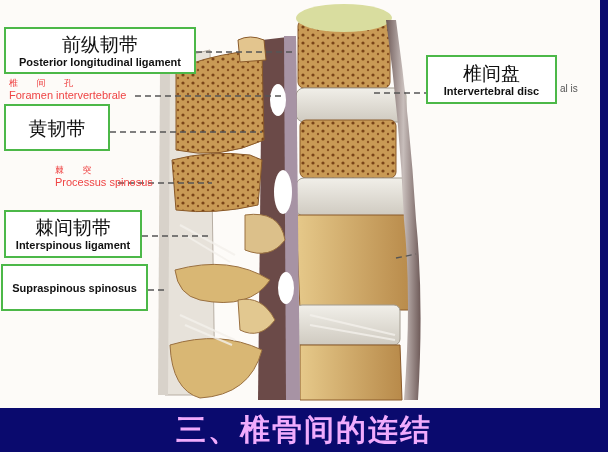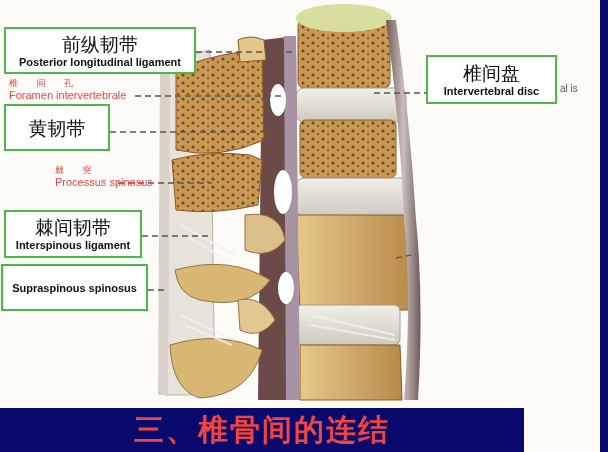--- a/index.html
+++ b/index.html
@@ -4,22 +4,22 @@
 <style>
   html, body { margin: 0; padding: 0; }
   body {
     width: 608px; height: 452px; position: relative; overflow: hidden;
     background: #fdfbf8;
     font-family: "DejaVu Sans", "Liberation Sans", sans-serif;
   }
   .stage { position: absolute; left: 0; top: 0; width: 600px; height: 408px; background: #fdfbf8; }
   .right-border { position: absolute; right: 0; top: 0; width: 8px; height: 452px; background: #0a0a6e; }
   .footer {
-    position: absolute; left: 0; bottom: 0; width: 524px; height: 44px;
-    background: #0a0a6e; color: #ef4444;
+    position: absolute; left: 0; bottom: 0; width: 608px; height: 44px;
+    background: #0a0a6e; color: #f0abfc;
     display: flex; align-items: center; justify-content: center;
     font-size: 30px; font-weight: bold; letter-spacing: 2px;
   }
   .illustration { position: absolute; left: 0; top: 0; width: 600px; height: 408px; }
   .label-box {
     position: absolute; background: #ffffff; border: 2px solid #4cb848;
     box-sizing: border-box; text-align: center;
     display: flex; flex-direction: column; justify-content: center; align-items: center;
   }
   .label-box .zh { font-size: 19px; color: #111; line-height: 22px; font-weight: 500; }

